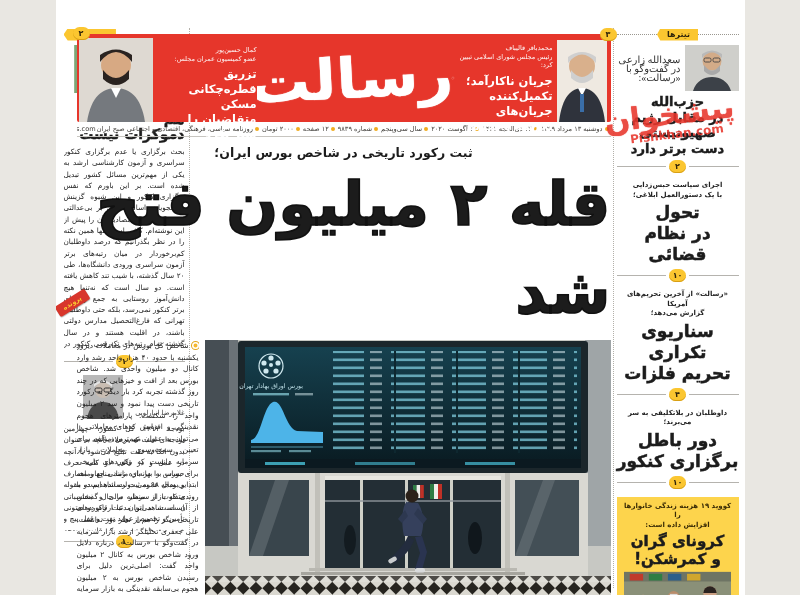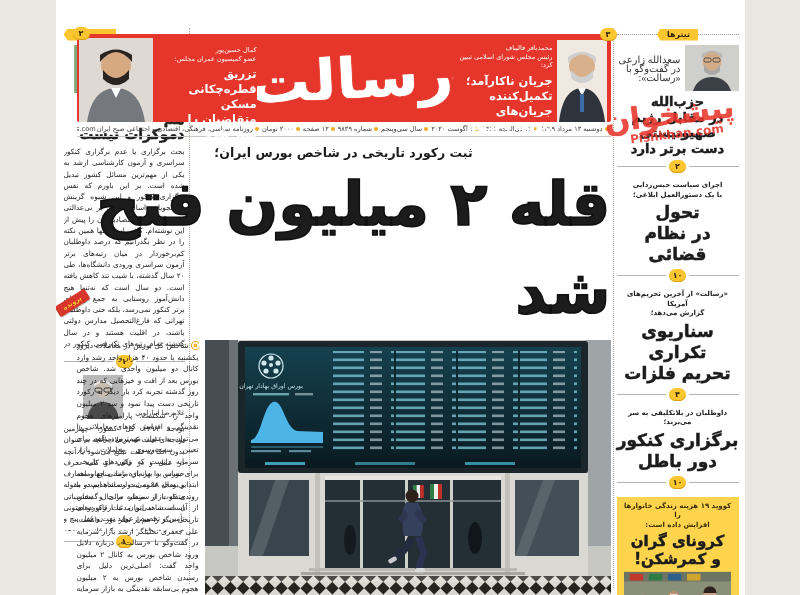--- a/index.html
+++ b/index.html
@@ -374,22 +374,22 @@
         <span class="badge">۴</span>
         <span class="brule"></span>
       </div>
     </section>
 
     <section class="sb-block">
       <div class="sb-kick">
         <span style="display:block">داوطلبان در بلاتکلیفی به سر می‌برند؛</span>
       </div>
       <h3 class="sb-head">
+        <span style="display:block">دور باطل</span>
         <span style="display:block">برگزاری کنکور</span>
-        <span style="display:block">دور باطل</span>
       </h3>
       <div class="brow">
         <span class="brule"></span>
         <span class="badge">۱۰</span>
         <span class="brule"></span>
       </div>
     </section>
 
     <section class="ybox">
       <div class="sb-kick">

